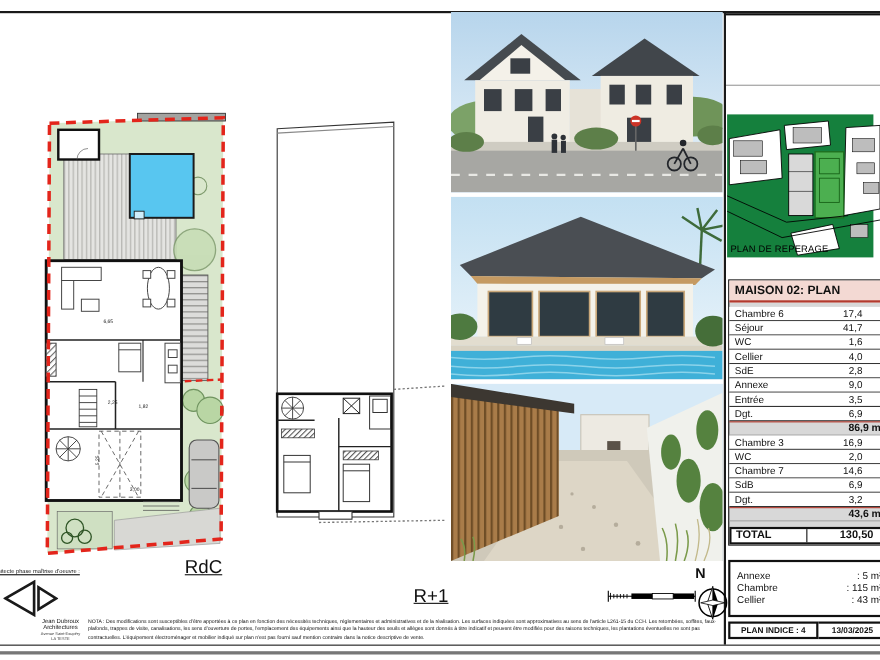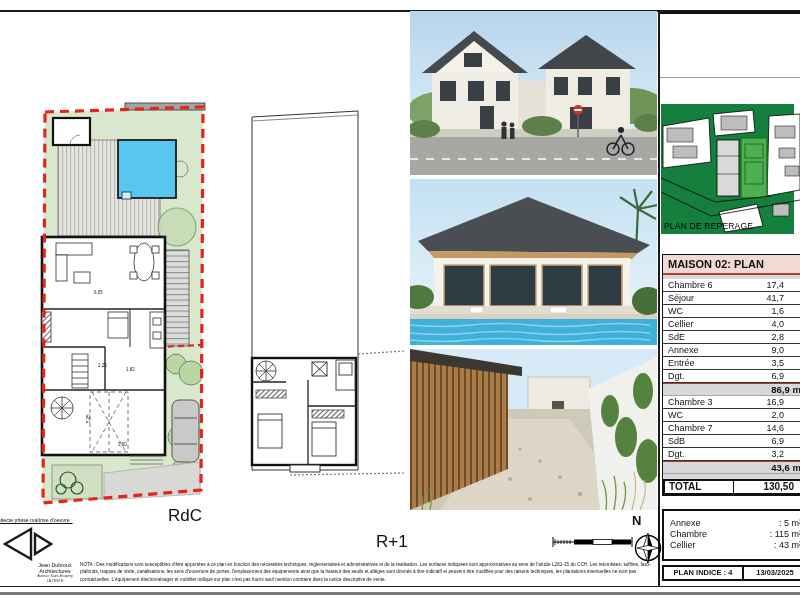--- a/index.html
+++ b/index.html
@@ -30,21 +30,21 @@
         background:#fff;padding:7px 0 0 6px;font-size:9px}
   .erow{display:flex;height:11px;line-height:11px}
   .erow .el{width:58px;white-space:nowrap}
   .erow .ev{flex:1;text-align:right;padding-right:4px;white-space:nowrap}
   
   .irow{position:absolute;left:662px;top:565px;width:146px;height:16px;display:flex;
         font-size:7.5px;font-weight:bold}
   .irow .ic1{width:82px;border:2px solid #111;text-align:center;line-height:12px;white-space:nowrap}
   .irow .ic2{flex:1;border:2px solid #111;border-left:none;text-align:center;line-height:12px;white-space:nowrap}
   
-  .planlabel{position:absolute;font-size:17px;color:#111}
+  .planlabel{position:absolute;font-size:17px;text-decoration:underline;color:#111}
   .dim{position:absolute;font-size:4.5px;color:#222;white-space:nowrap}
   .caption{position:absolute;left:3px;bottom:3px;font-size:8.5px;color:#000;letter-spacing:.2px}
   .arch-phase{position:absolute;left:-10px;top:517px;font-size:5.2px;text-decoration:underline;white-space:nowrap}
   .arch-name{position:absolute;left:30px;top:562px;width:50px;text-align:center;font-size:5.4px;line-height:1.15}
   .arch-addr{font-size:3.6px;color:#333;line-height:1.2}
   .nota{position:absolute;left:80px;top:561px;width:574px;font-size:4.7px;line-height:1.55;color:#111}
   .nlabel{position:absolute;left:632px;top:513px;font-size:13px;font-weight:bold}
 </style>
 </head>
 <body>

